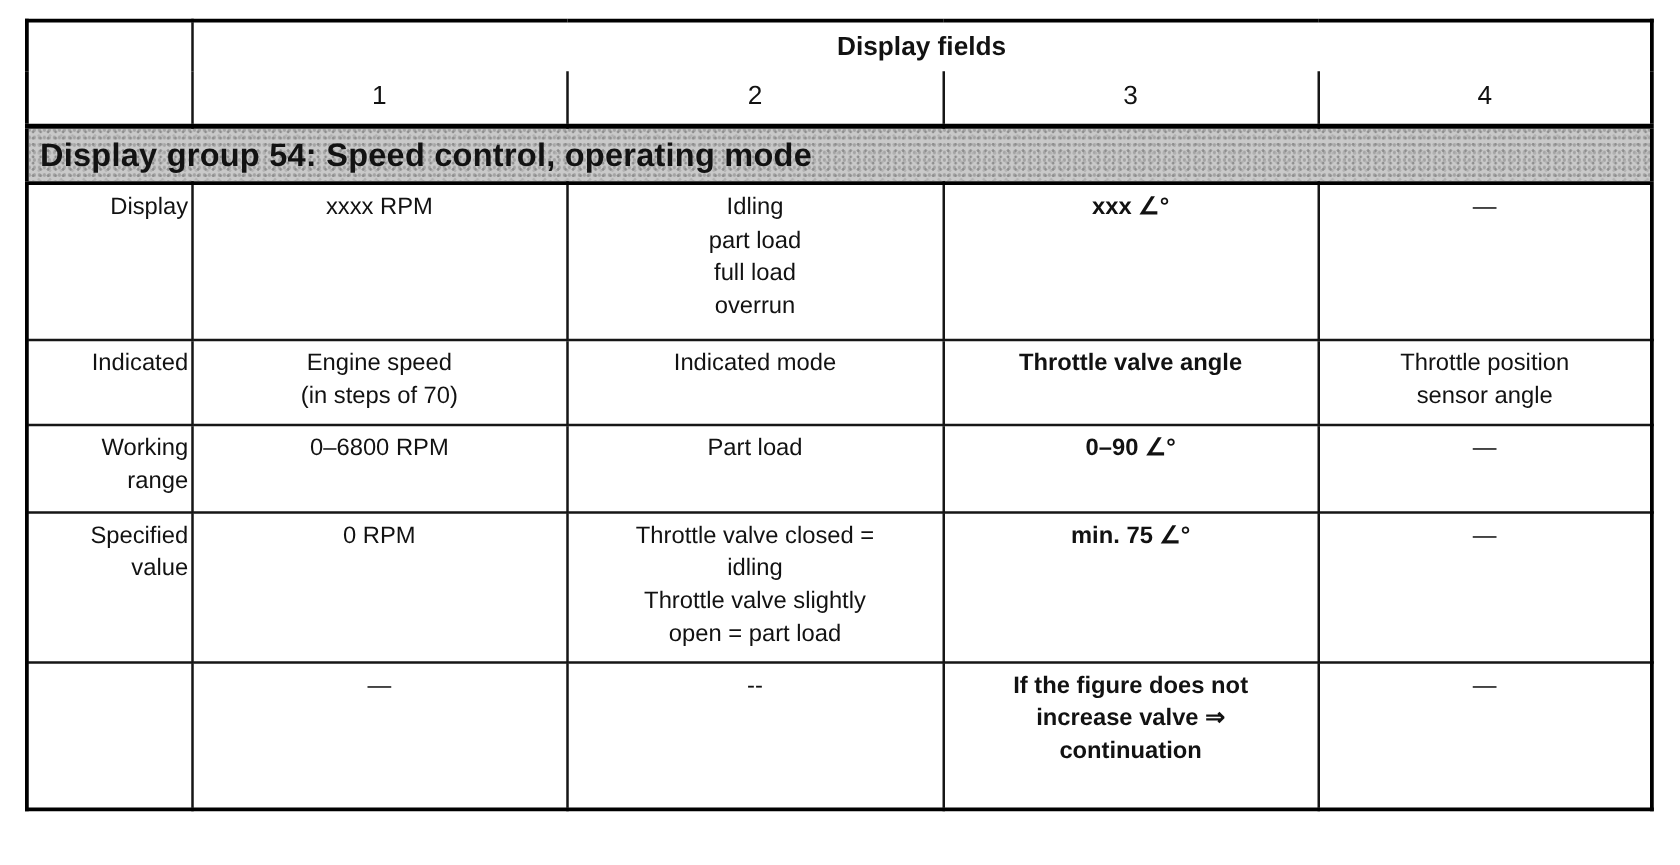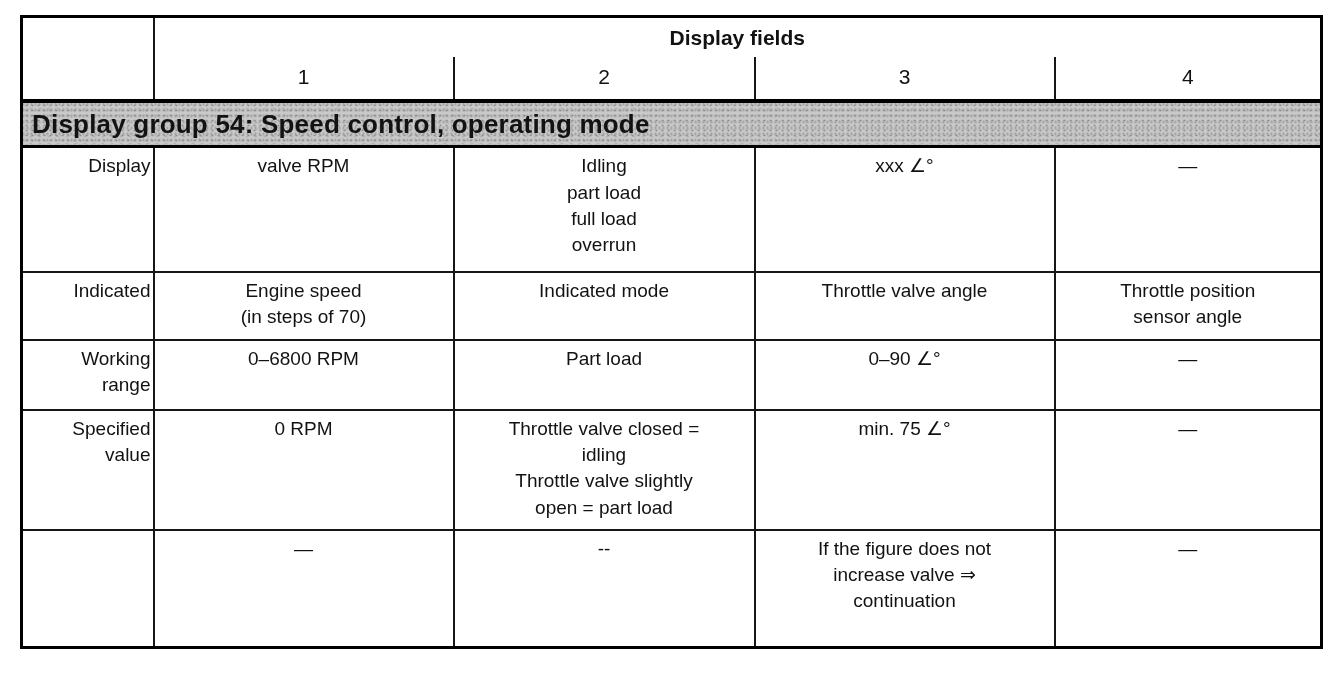--- a/index.html
+++ b/index.html
@@ -73,21 +73,21 @@
   tr.r-display   { height: 125px; }
   tr.r-indicated { height: 68px;  }
   tr.r-working   { height: 70px;  }
   tr.r-specified { height: 120px; }
   tr.r-last      { height: 118px; }
   td.row-label {
     text-align: right;
     padding-left: 9px;
     padding-right: 2px;
   }
-  td.col3 { font-weight: normal; }
+  td.col3 { font-weight: bold; }
 </style>
 </head>
 <body>
 
 <div class="page">
   <table class="spec-table">
     <colgroup>
       <col style="width:132px">
       <col style="width:300px">
       <col style="width:301px">
@@ -103,21 +103,21 @@
         <td>1</td>
         <td>2</td>
         <td>3</td>
         <td>4</td>
       </tr>
       <tr class="r-banner">
         <td class="banner-cell" colspan="5">Display group 54: Speed control, operating mode</td>
       </tr>
       <tr class="r-display">
         <td class="row-label">Display</td>
-        <td>valve RPM</td>
+        <td>xxxx RPM</td>
         <td>Idling
 part load
 full load
 overrun</td>
         <td class="col3">xxx ∠°</td>
         <td>—</td>
       </tr>
       <tr class="r-indicated">
         <td class="row-label">Indicated</td>
         <td>Engine speed

